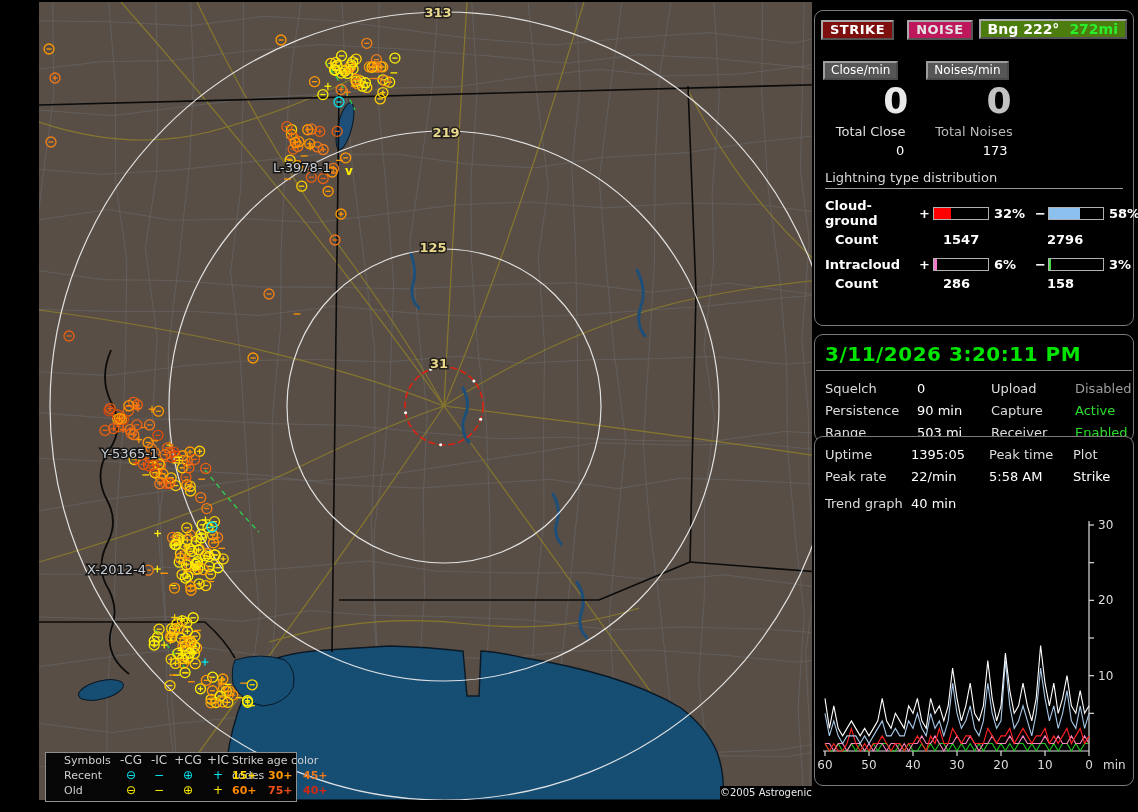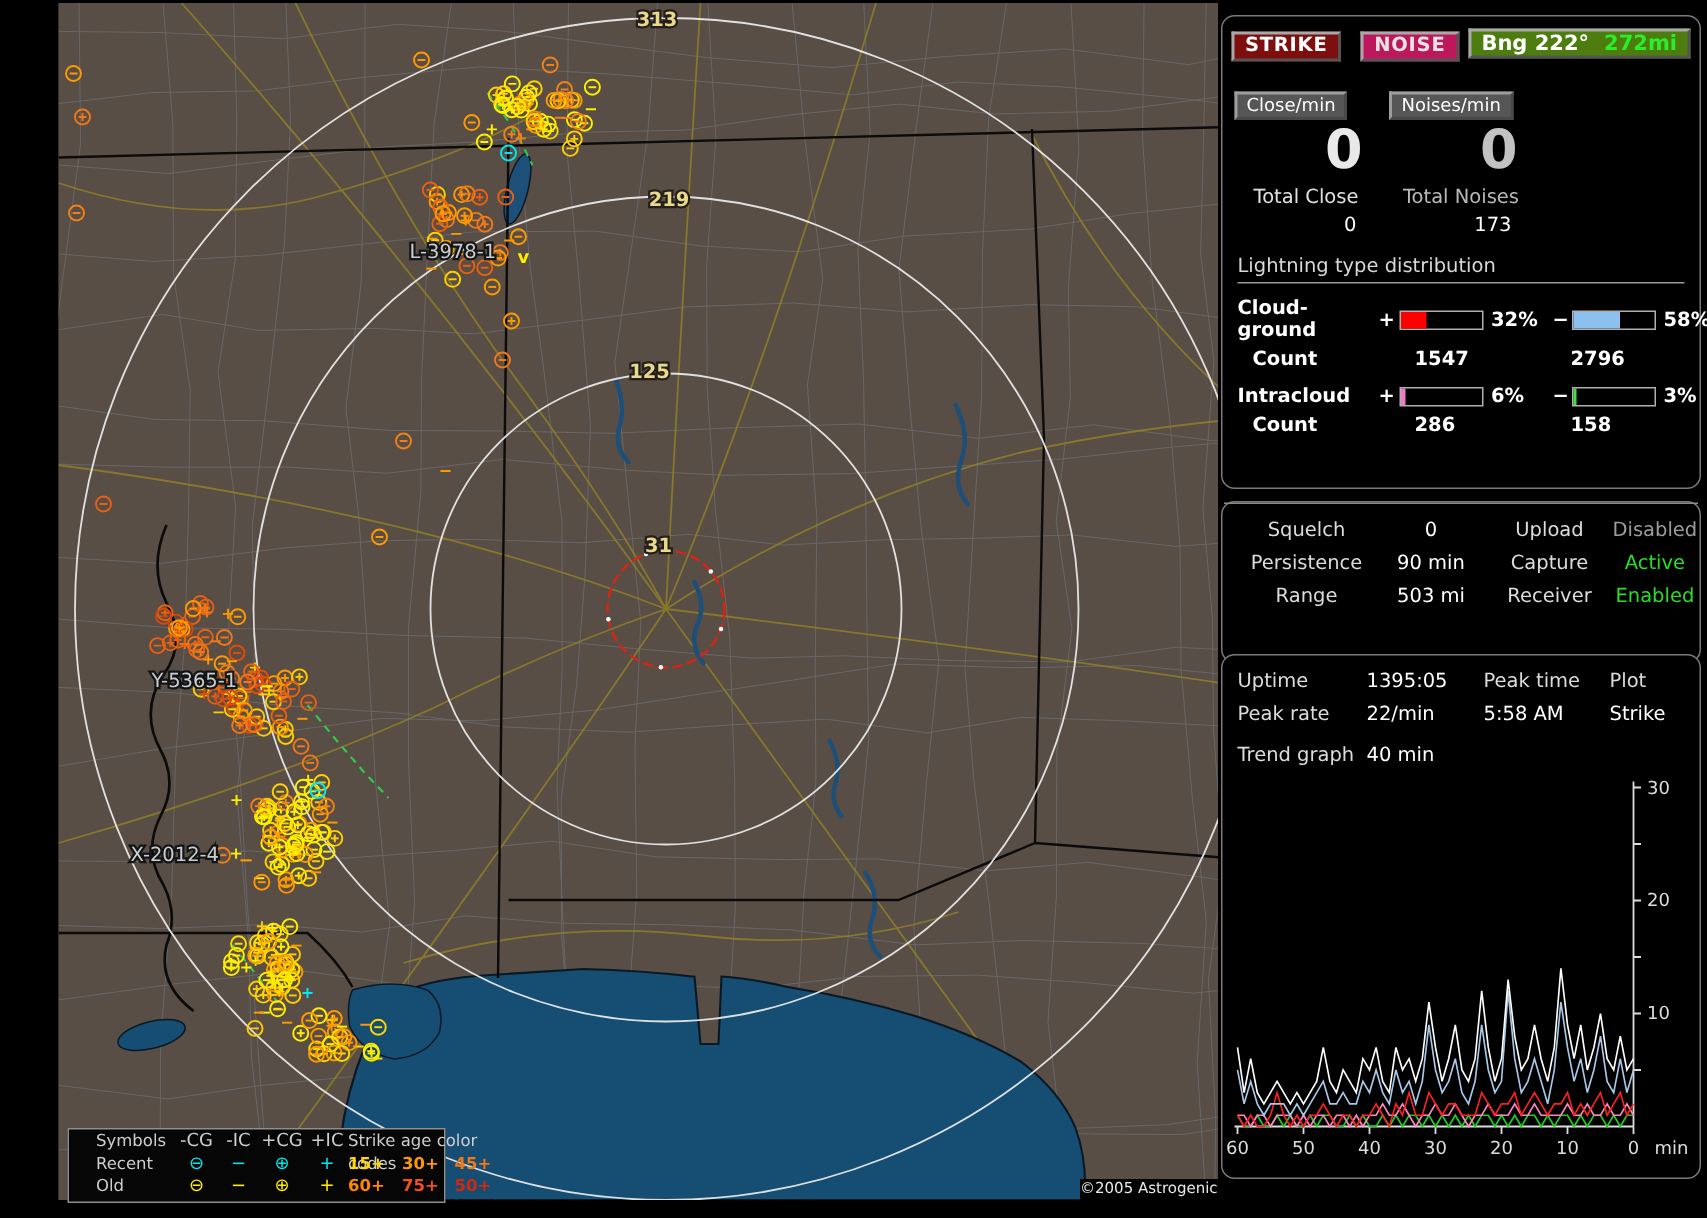--- a/index.html
+++ b/index.html
@@ -41,21 +41,21 @@
   #dist-title{color:#d8d8d8;font-size:13px;border-bottom:1px solid #9a9a9a;padding-bottom:3px;margin-bottom:9px;}
   .dist-row{display:grid;grid-template-columns:94px 14px 56px 46px 13px 56px 1fr;align-items:center;
       font-size:13px;font-weight:bold;margin-bottom:4px;}
   .dist-row .bar{height:11px;border:1px solid #b0b0b0;background:#000;}
   .dist-row .bar>div{height:100%;}
   .dist-row .pct{padding-left:5px;}
   .count-row{display:grid;grid-template-columns:108px 104px 1fr;font-size:13px;font-weight:bold;margin:2px 0 10px 10px;}
   
   #clock-text{color:#00e400;font-size:20px;font-weight:bold;padding:7px 10px 4px 10px;letter-spacing:.5px;}
   .hline{border-bottom:1px solid #8a8a8a;margin:0 1px;}
-  .grid4{display:grid;grid-template-columns:92px 74px 84px 1fr;font-size:13px;row-gap:7px;padding:10px 10px 0 10px;text-align:center;}
+  .grid4{display:grid;grid-template-columns:92px 74px 84px 1fr;font-size:13px;row-gap:7px;padding:10px 10px 0 10px;}
   .grid4 .lab{color:#dcdcdc;}
   .grid4 .val{color:#fff;}
   
   #trend-grid{display:grid;grid-template-columns:86px 78px 84px 1fr;font-size:13px;row-gap:7px;padding:10px 10px 0 10px;}
   #trend-grid .lab{color:#dcdcdc;}
   #trend-row2{display:grid;grid-template-columns:86px 1fr;font-size:13px;padding:12px 10px 0 10px;color:#dcdcdc;}
   #trend-svg{position:absolute;left:2px;top:80px;}
 </style>
 </head>
 <body>
@@ -1491,21 +1491,21 @@
         <span class="lg-age" style="color: rgb(240, 120, 24);">45+</span>
       </div>
       <div class="lg-row">
         <span>Old</span>
         <span class="lg-sym" style="color: rgb(255, 238, 0);">⊖</span>
         <span class="lg-sym" style="color: rgb(255, 238, 0);">−</span>
         <span class="lg-sym" style="color: rgb(255, 238, 0);">⊕</span>
         <span class="lg-sym" style="color: rgb(255, 238, 0);">+</span>
         <span class="lg-age" style="color: rgb(255, 136, 0);">60+</span>
         <span class="lg-age" style="color: rgb(240, 80, 24);">75+</span>
-        <span class="lg-age" style="color: rgb(210, 40, 16);">50+</span>
+        <span class="lg-age" style="color: rgb(210, 40, 16);">40+</span>
       </div>
     </div>
 
     <div id="map-copyright">©2005 Astrogenic Systems</div>
   </div>
 
   <div id="panel">
 
     <div class="pbox" id="box-stats">
       <div class="stats-top">
@@ -1564,20 +1564,21 @@
         </div>
         <div class="count-row">
           <span>Count</span>
           <span>286</span>
           <span>158</span>
         </div>
       </div>
     </div>
 
     <div class="pbox" id="box-clock">
+      <div id="clock-text" style="color: rgb(0, 228, 0);">3/11/2026 3:20:11 PM</div>
       <div class="hline"></div>
       <div class="grid4">
         <span class="lab">Squelch</span>
         <span class="val">0</span>
         <span class="lab">Upload</span>
         <span class="val" style="color: rgb(156, 156, 156);">Disabled</span>
 
         <span class="lab">Persistence</span>
         <span class="val">90 min</span>
         <span class="lab">Capture</span>

